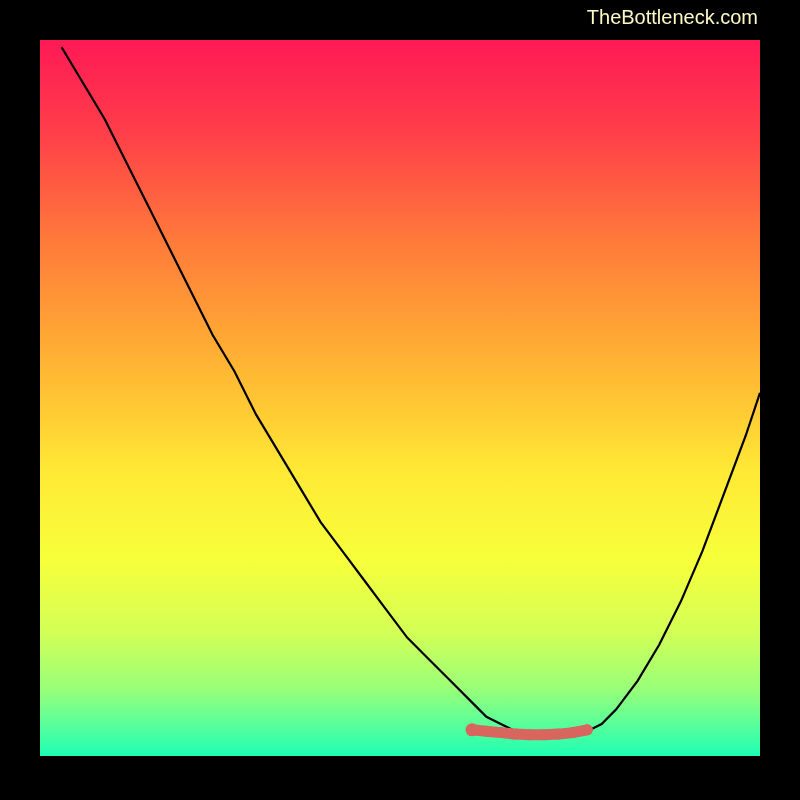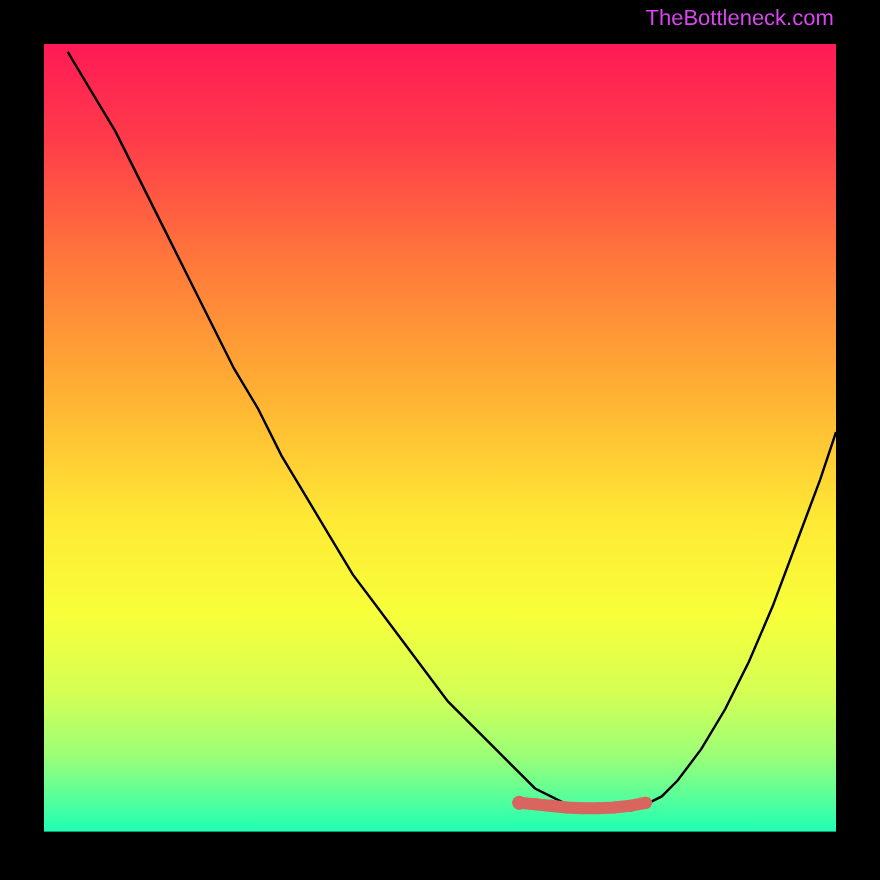--- a/index.html
+++ b/index.html
@@ -1,19 +1,19 @@
 <!DOCTYPE html>
 <html><head>
 <meta charset="utf-8">
 <style>
 * { margin: 0; padding: 0; box-sizing: border-box; }
 body { width: 800px; height: 800px; background: #000; position: relative; font-family: Arial, sans-serif; }
 .plot-area { position: absolute; left: 40px; top: 40px; width: 720px; height: 720px; }
 .gradient-bg { position: absolute; left: 0; top: 0; width: 100%; height: 100%; }
-.watermark { position: absolute; top: 6px; right: 42px; color: #d946ef; font-size: 20px; font-weight: 500; z-index: 10; }
+.watermark { position: absolute; top: 6px; right: 42px; color: #fef9c3; font-size: 20px; font-weight: 500; z-index: 10; }
 svg.chart { position: absolute; left: 0; top: 0; width: 100%; height: 100%; }
 </style>
 </head>
 <body>
 
 <div class="watermark">TheBottleneck.com</div>
 
 <div class="plot-area">
   <svg class="chart" viewBox="0 0 720 720" preserveAspectRatio="none">
     <defs>

